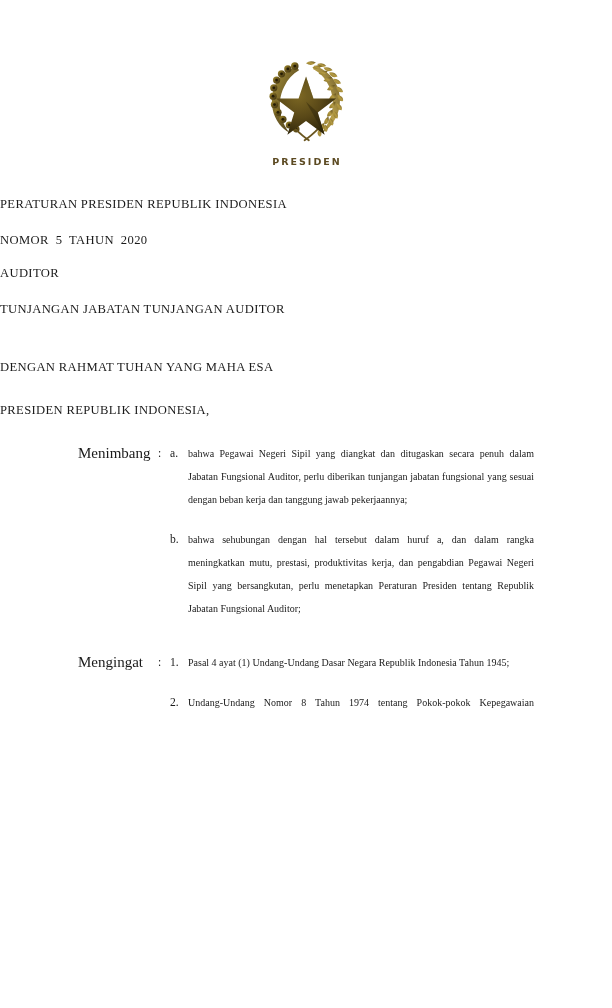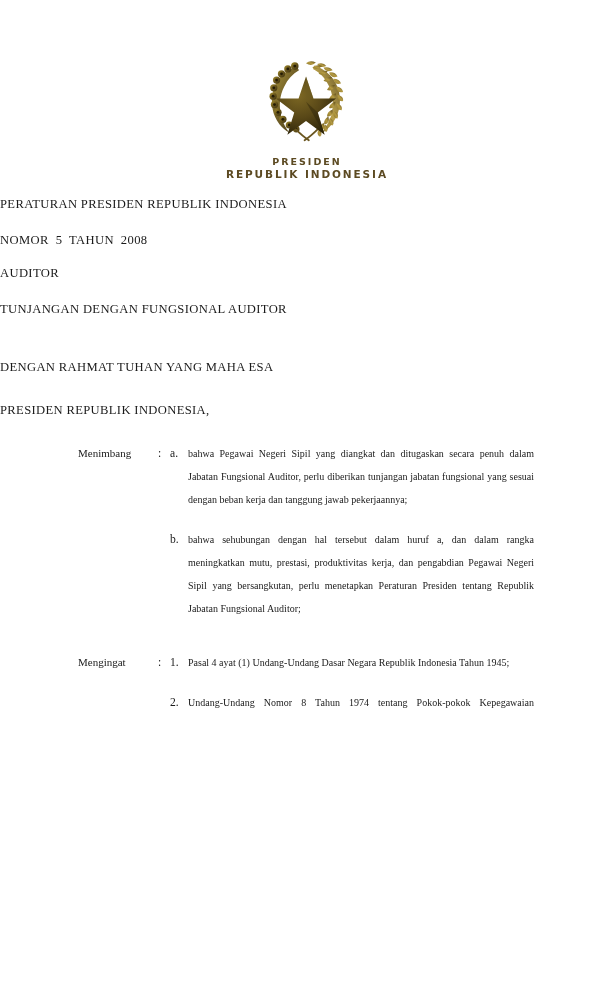--- a/index.html
+++ b/index.html
@@ -80,21 +80,21 @@
   #clause-menimbang { top: 442px; }
   #clause-mengingat { top: 651px; }
 
   .clause-row {
     display: flex;
     align-items: flex-start;
   }
   .clause-label {
     width: 80px;
     flex: 0 0 80px;
-    font-size: 11px;
+    font-size: 15px;
     line-height: 23px;
   }
   .clause-colon {
     width: 12px;
     flex: 0 0 12px;
     font-size: 11.6px;
     line-height: 23px;
   }
   .clause-items {
     flex: 1 1 auto;
@@ -220,35 +220,34 @@
         <path d="M78 100 C70 108 64 113 58 117"></path>
       </g>
 
       <path d="M60 26 L70.6 57.4 L103 57.4 L76.8 77.2 L86.6 109 L60 89.6 L33.4 109 L43.2 77.2 L17 57.4 L49.4 57.4 Z" fill="url(#starG)"></path>
       <path d="M60 26 L70.6 57.4 L60 62 Z" fill="#6f5c20" opacity="0.55"></path>
       <path d="M60 62 L76.8 77.2 L86.6 109 Z" fill="#2b2208" opacity="0.45"></path>
     </svg>
 
     <div class="emblem-caption">
       <span class="line1">PRESIDEN</span>
-      <span class="line2">REPUBLIK INDONESIA</span>
     </div>
   </div>
 
   <div class="titleblock" id="title-main">
     <span class="t-line">PERATURAN PRESIDEN REPUBLIK INDONESIA</span>
   </div>
   <div class="titleblock" id="title-nomor">
-    <span class="t-line">NOMOR  5  TAHUN  2008</span>
+    <span class="t-line">NOMOR  5  TAHUN  2020</span>
   </div>
   <div class="titleblock" id="title-tentang">
     <span class="t-line">AUDITOR</span>
   </div>
   <div class="titleblock" id="title-subject">
-    <span class="t-line">TUNJANGAN DENGAN FUNGSIONAL AUDITOR</span>
+    <span class="t-line">TUNJANGAN JABATAN TUNJANGAN AUDITOR</span>
   </div>
   <div class="titleblock" id="title-issuer">
     <span class="t-line">PRESIDEN REPUBLIK INDONESIA,</span>
   </div>
   <div class="titleblock" id="title-motto">
     <span class="t-line">DENGAN RAHMAT TUHAN YANG MAHA ESA</span>
   </div>
 
   <div class="clause" id="clause-menimbang">
     <div class="clause-row">

